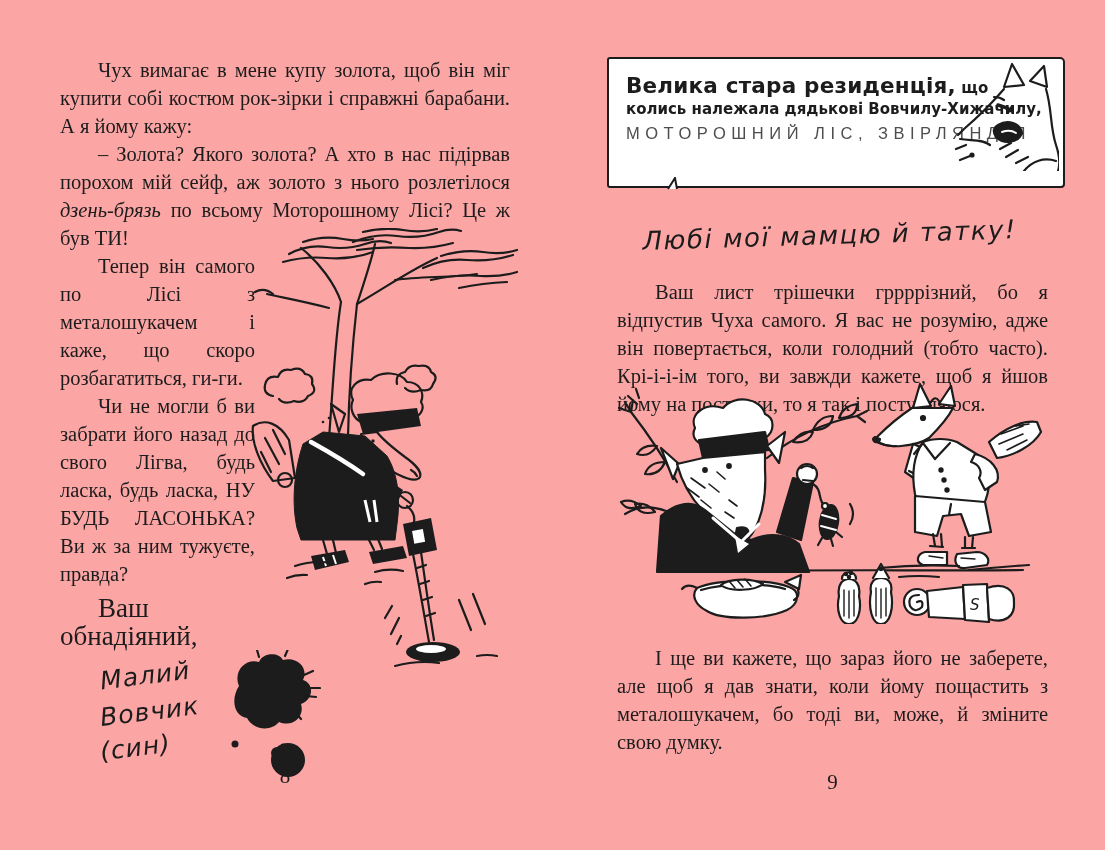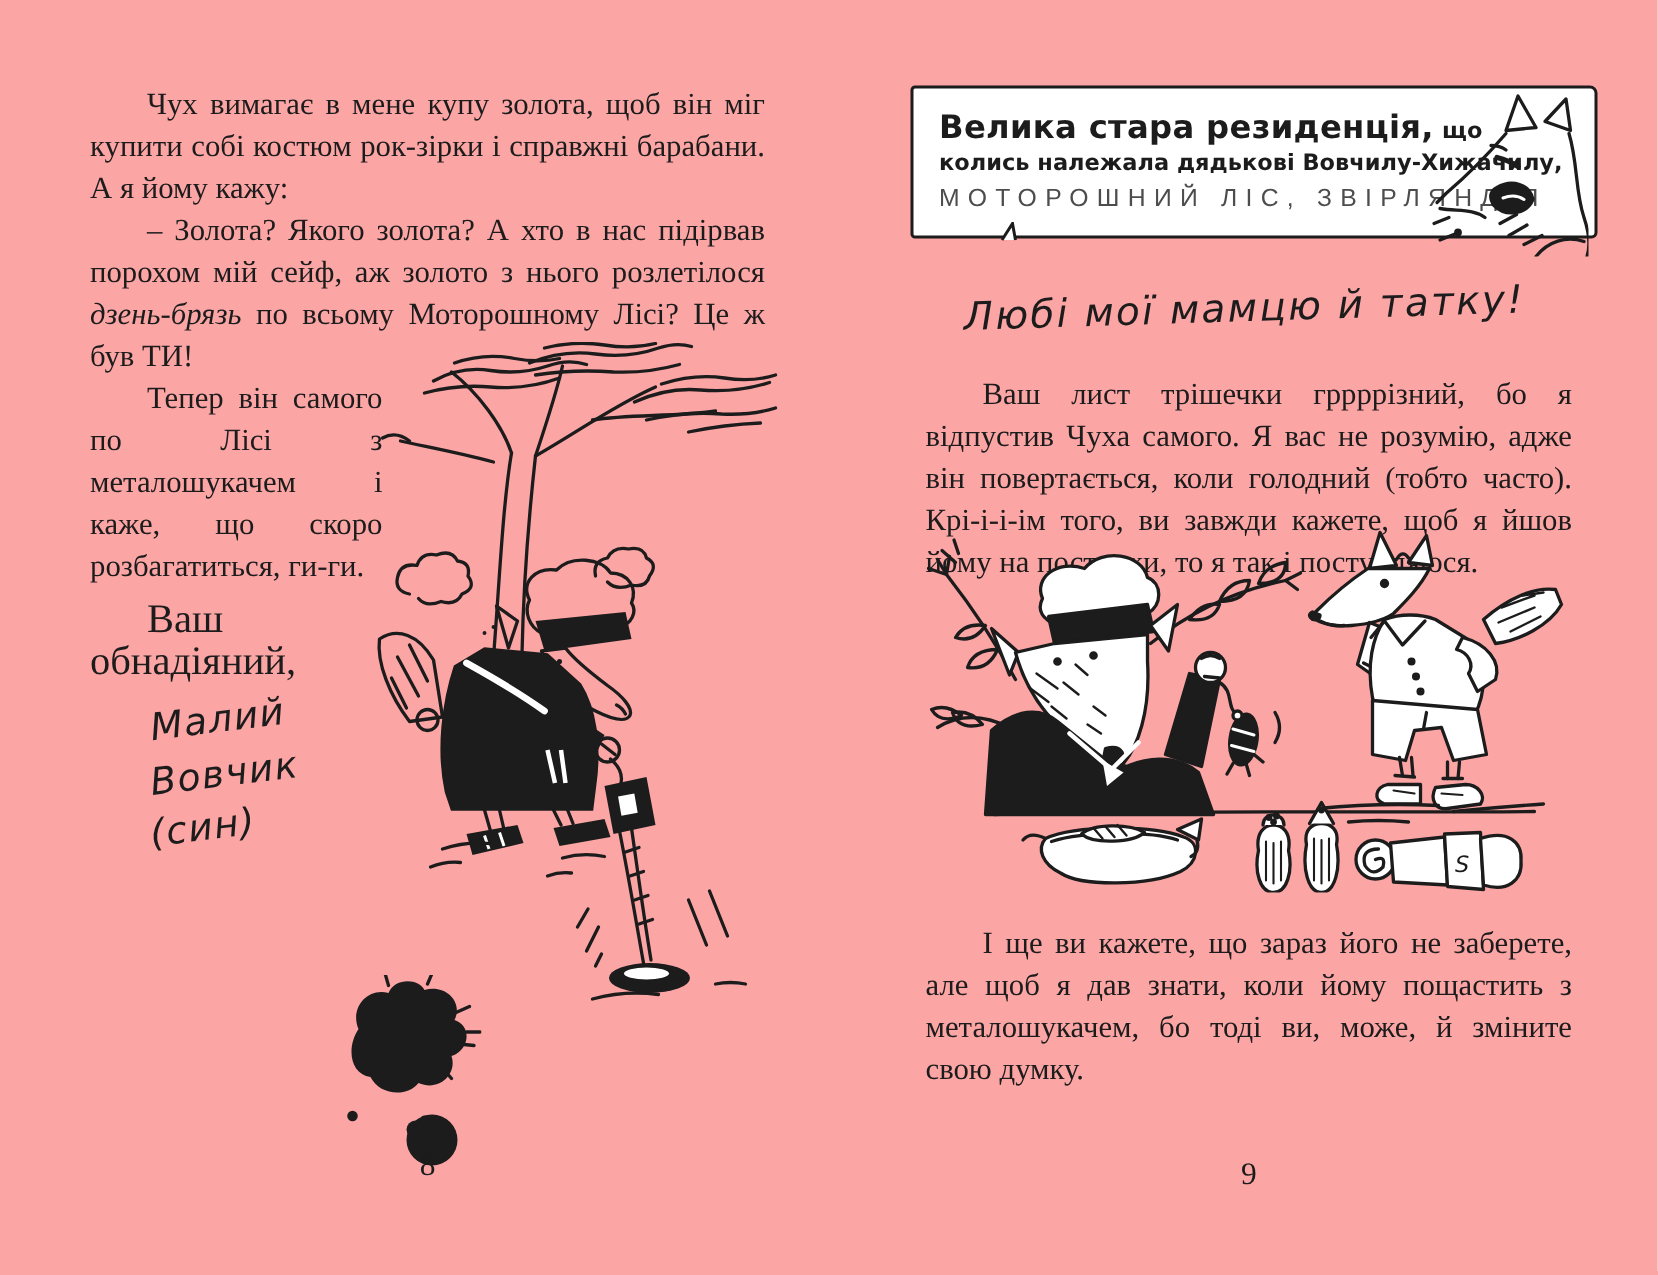--- a/index.html
+++ b/index.html
@@ -16,21 +16,21 @@
   #left-illo-float svg{position:absolute;top:-24px;right:-10px;}
   .closing{margin:6px 0 0 0;text-indent:38px;font-size:27px;line-height:28px;}
   .signature{margin:8px 0 0 40px;font-family:"DejaVu Sans",sans-serif;font-style:italic;
     font-size:25px;line-height:36px;letter-spacing:1px;}
   .signature span{display:inline-block;transform:rotate(-7deg);}
   .pagenum{position:absolute;left:0;width:100%;text-align:center;font-size:21px;}
   #left-pagenum{top:714px;}
   #right-pagenum{top:720px;}
   #ink-blots{position:absolute;left:165px;top:600px;}
   
-  #address-box{position:relative;margin:7px 0 0 -10px;width:458px;height:102px;box-sizing:border-box;
+  #address-box{position:relative;margin:7px 0 0 -10px;width:458px;height:131px;box-sizing:border-box;
     border:2.5px solid #1c1c1c;border-radius:3px 5px 4px 3px;padding:15px 0 0 17px;
     font-family:"DejaVu Sans",sans-serif;background:#fff;}
   #address-box .l1{font-size:21.5px;font-weight:bold;line-height:24px;letter-spacing:.2px;}
   #address-box .l1 .small{font-size:15px;}
   #address-box .l2{font-size:15px;font-weight:bold;line-height:19px;}
   #address-box .l3{font-family:"Liberation Sans",sans-serif;font-size:16.5px;letter-spacing:5.5px;
     color:#4d4d4d;margin-top:5px;}
   #box-notch{position:absolute;left:58px;bottom:-4px;}
   #box-wolf{position:absolute;right:4px;top:2px;}
   .hand-greeting{margin:36px 0 0 26px;font-family:"DejaVu Sans",sans-serif;font-style:italic;
@@ -112,20 +112,21 @@
           <path d="M50,338 q18,-6 36,-3 M42,350 q10,-4 20,-3"></path>
           <path d="M130,344 q14,-4 28,-1 M120,356 q8,-3 16,-2"></path>
           <path d="M146,406 l8,-16 M152,416 l4,-8 M140,390 l7,-12"></path>
           <path d="M214,372 l12,30 M228,366 l12,30"></path>
           <path d="M150,438 q22,-6 44,-3 M232,428 q10,-2 20,0"></path>
         </g>
       </svg>
     </div>
 
     <p class="para">Тепер він самого по Лісі з металошукачем і каже, що скоро розбагатиться, ги-ги.</p>
+    <p class="para">Чи не могли б ви забрати його назад до свого Лігва, будь ласка, будь ласка, НУ БУДЬ ЛАСОНЬКА? Ви ж за ним тужуєте, правда?</p>
     <p class="closing">Ваш обнадіяний,</p>
     <div class="signature">
       <span>Малий</span><br>
       <span>Вовчик</span><br>
       <span>(син)</span>
     </div>
 
     <svg id="ink-blots" width="96" height="130" viewBox="0 0 96 130">
       <path fill="#1c1c1c" d="M14,36 C8,22 20,8 34,12 C38,2 54,2 58,10 C72,6 84,18 78,30 C90,34 88,50 76,54 C80,66 68,78 54,72 C46,82 28,80 22,68 C8,66 6,48 14,36 Z"></path>
       <path class="ink" stroke-width="2.6" d="M60,6 l3,-7 M34,7 l-2,-7 M79,25 l9,-4 M81,46 l10,1 M70,62 l6,7 M86,38 l9,0"></path>

